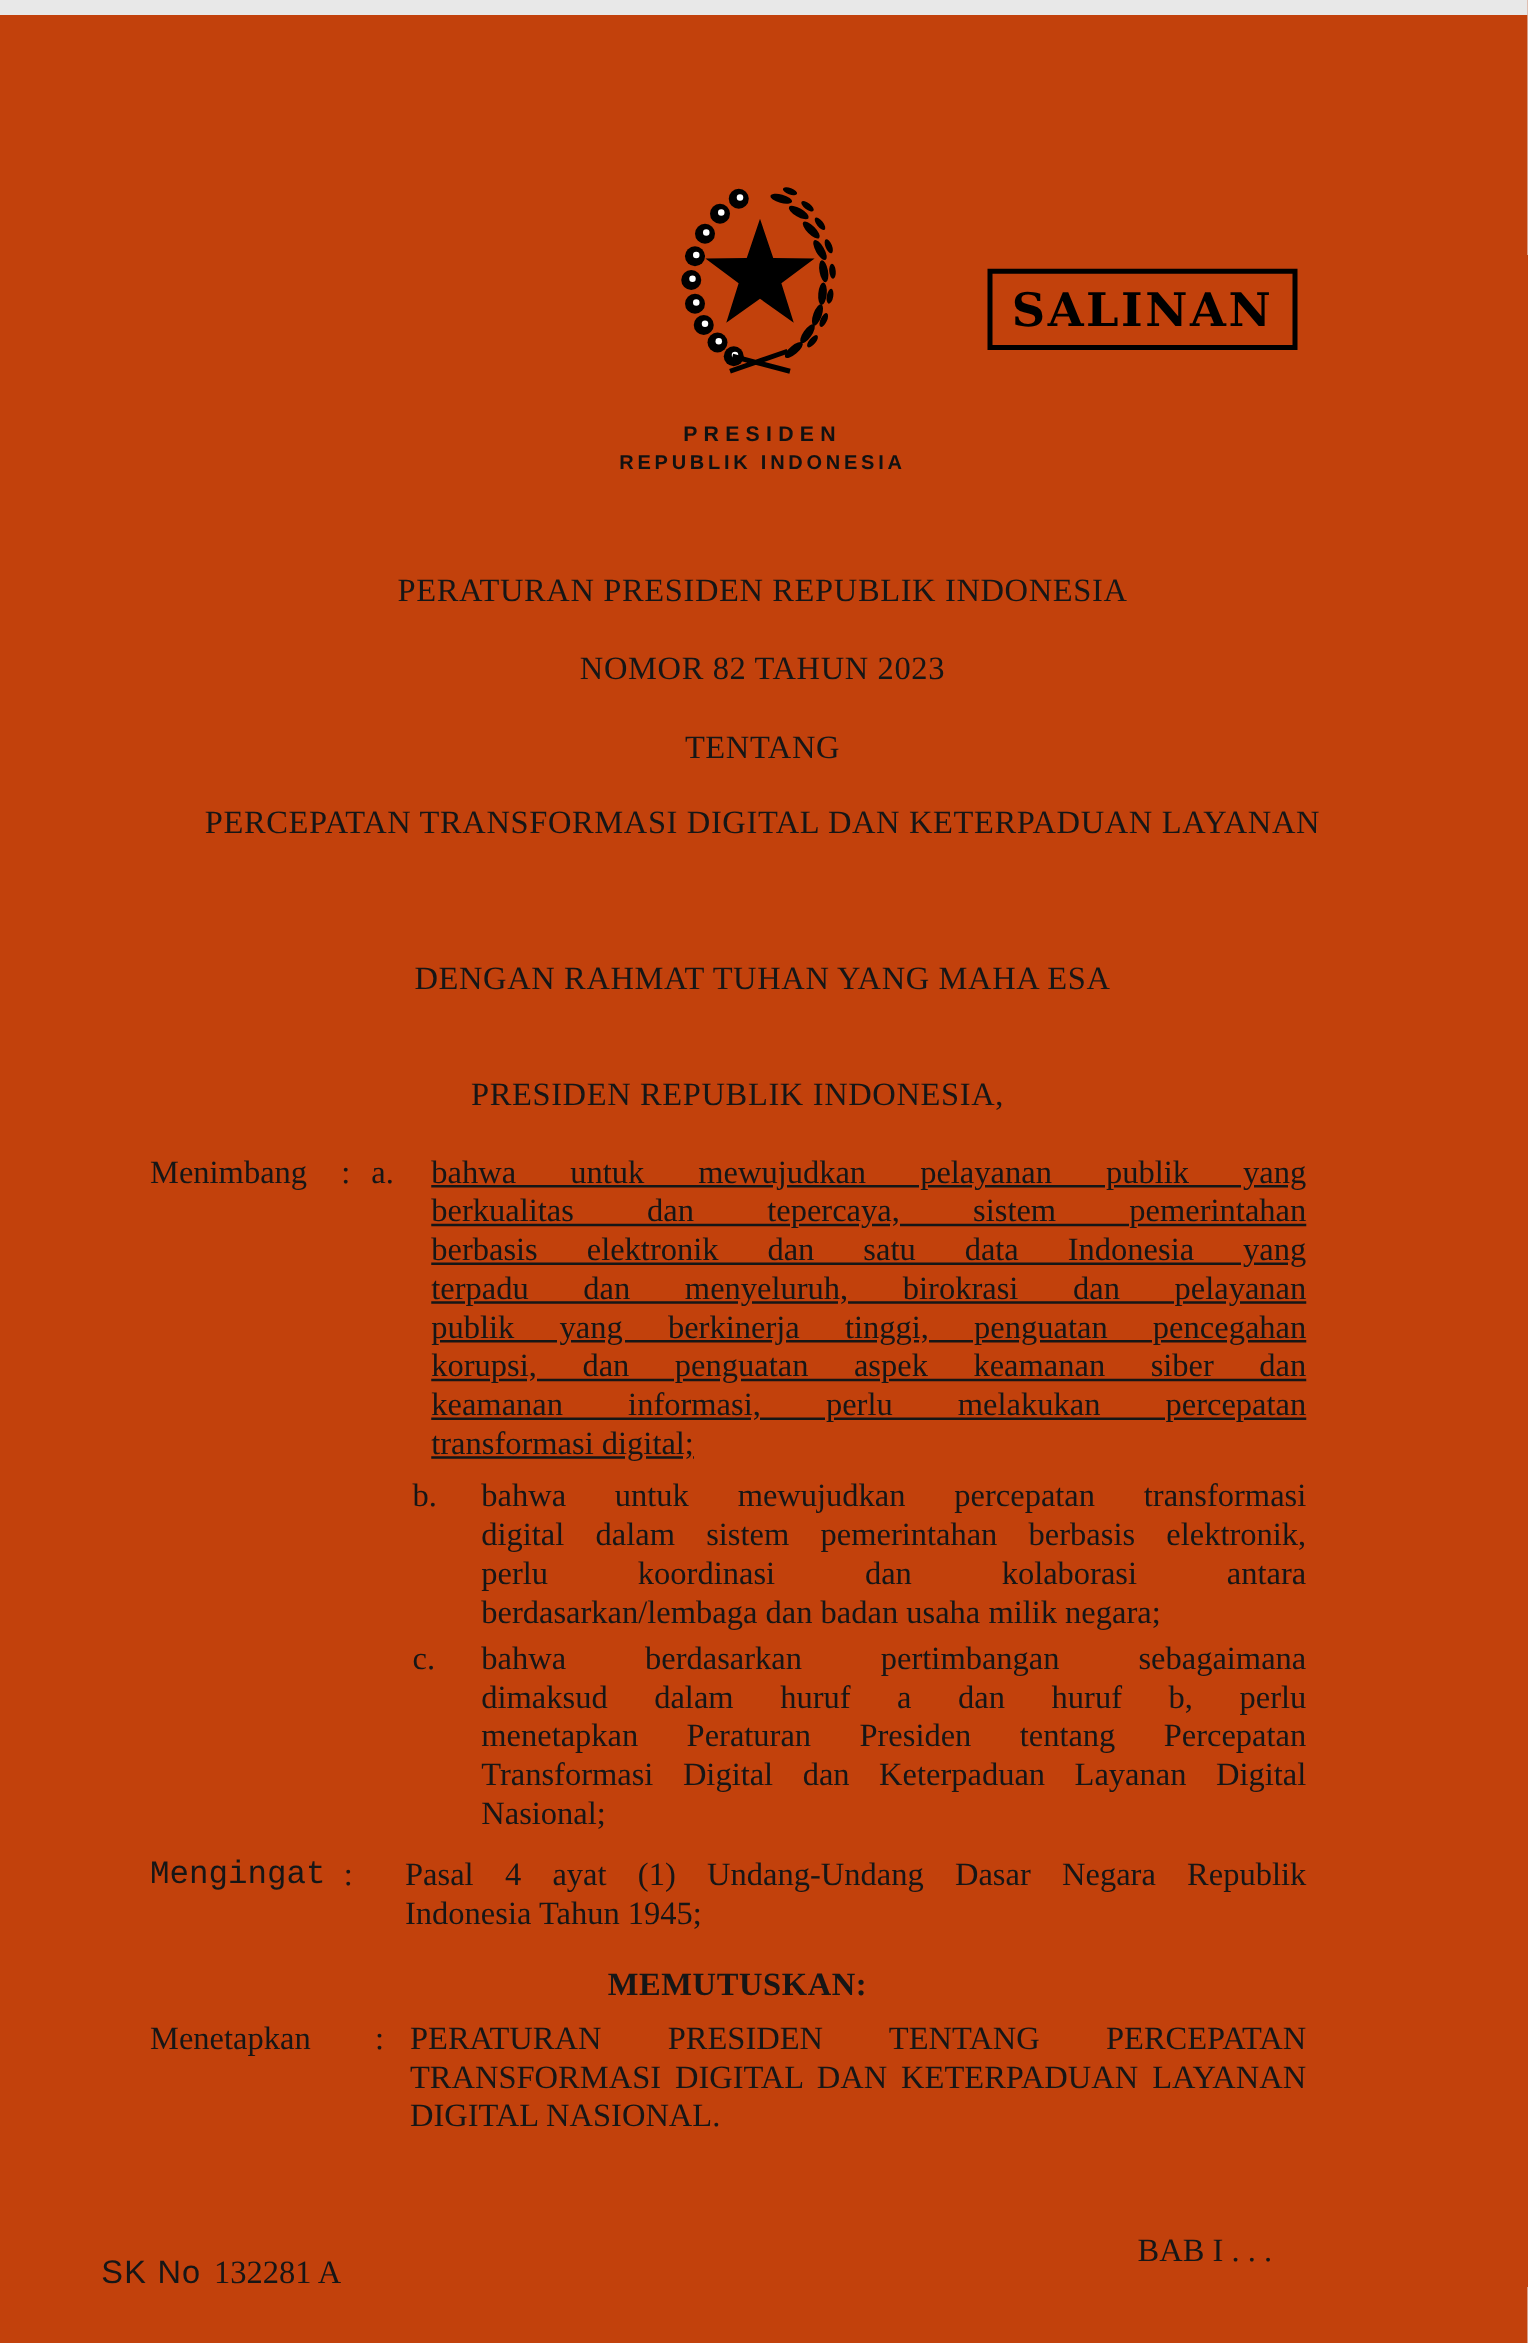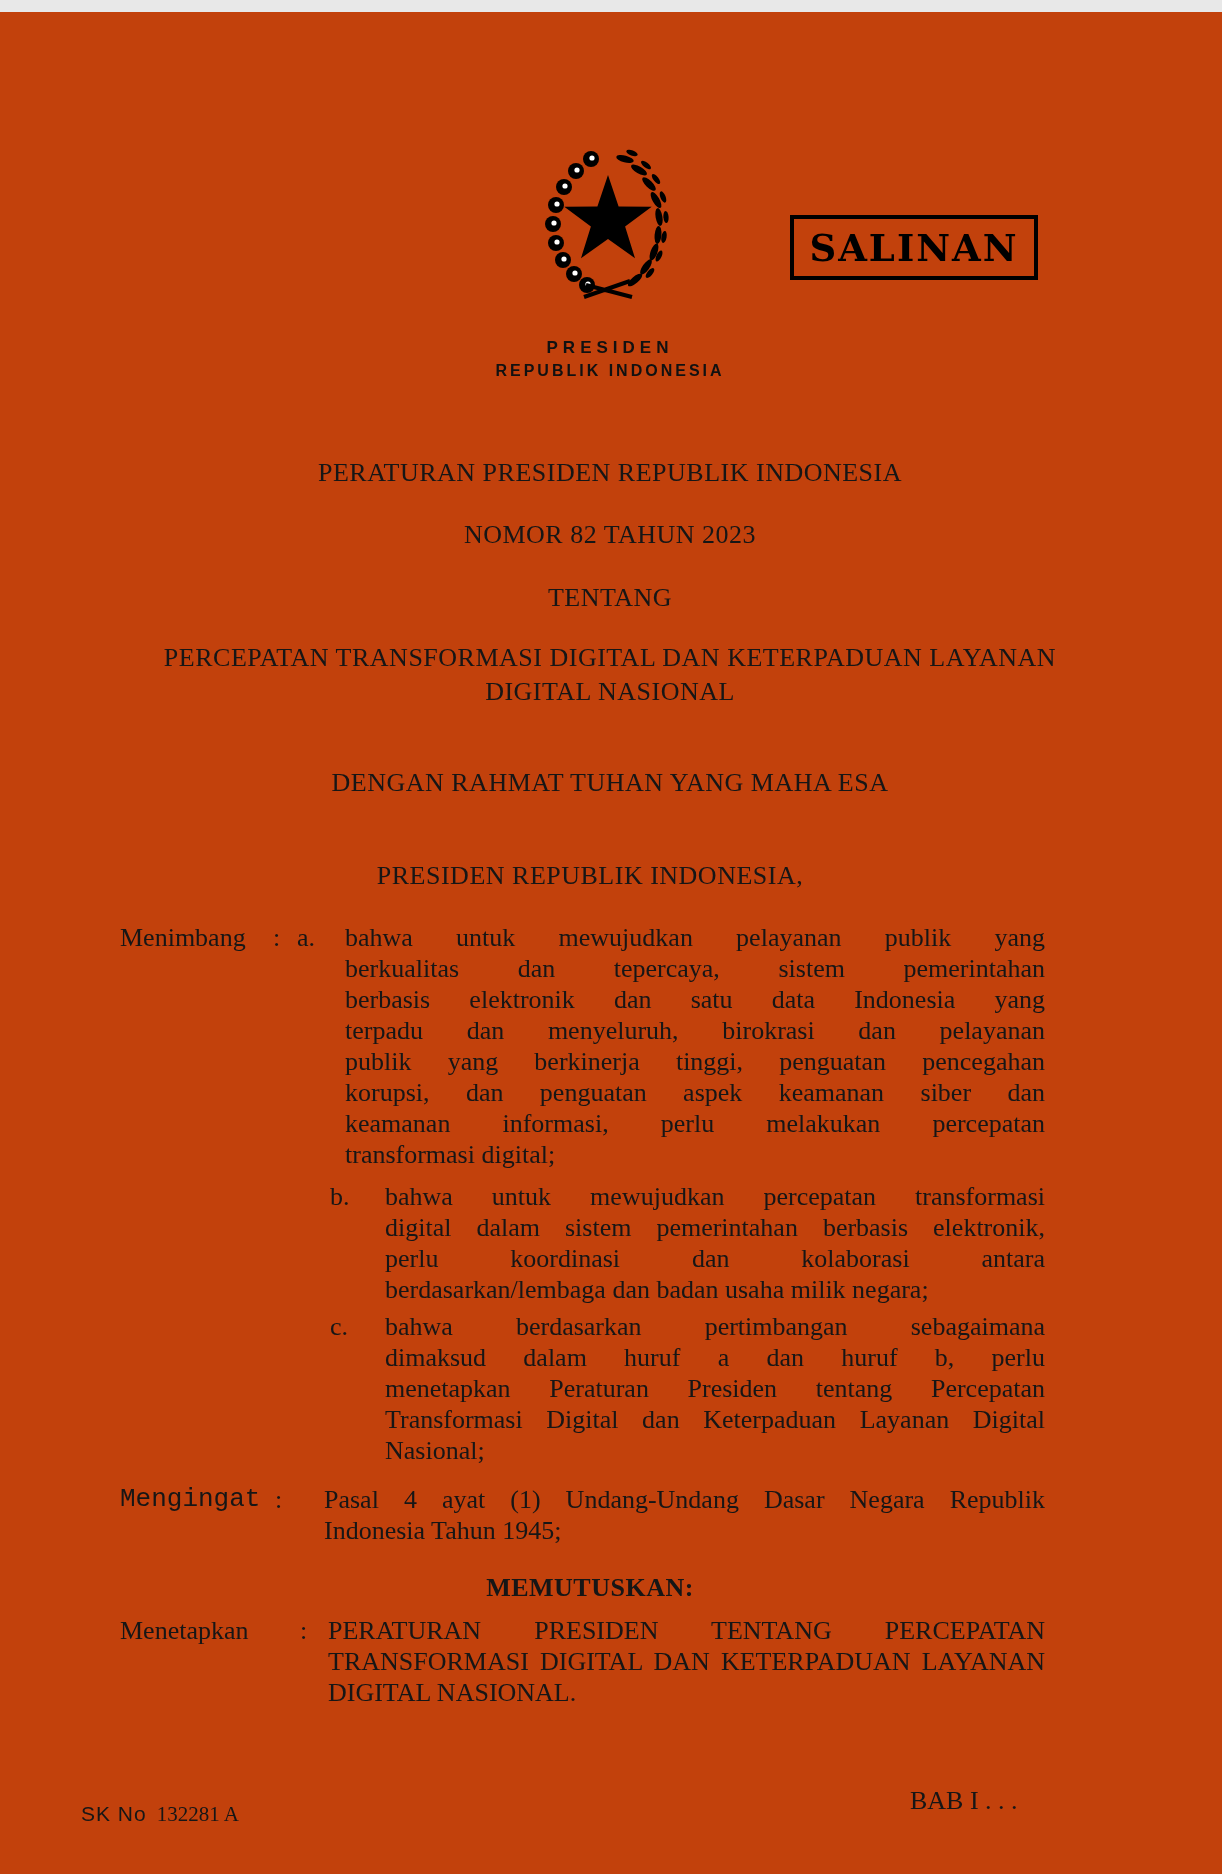--- a/index.html
+++ b/index.html
@@ -36,21 +36,21 @@
   .hd { left:0; width:1220px; text-align:center; font-size:26px;
         letter-spacing:0.5px; line-height:34px; white-space:pre-wrap; }
   .hd-narrow { left:0; width:1180px; }
 
   
   .body-label { font-size:26px; line-height:31px; }
   .ptext { font-size:26px; line-height:31px; }
   .ptext .pl { text-align:justify; text-align-last:justify; }
   .ptext .pl.last { text-align:left; text-align-last:left; }
 
-  .sk { font-size:21px; }
+  .sk { font-size:26px; }
   .sk .sk-sans { font-family:"Liberation Sans", sans-serif; letter-spacing:1px; }
   .sk .sk-serif { font-family:"Liberation Serif", serif; margin-left:10px; }
 </style>
 </head>
 <body>
 
 <div class="page">
 
   <svg class="abs emblem" viewBox="0 0 160 162" aria-hidden="true">
 
@@ -106,29 +106,28 @@
     <span>SALINAN</span>
   </div>
 
   <div class="abs lh lh1">PRESIDEN</div>
   <div class="abs lh lh2">REPUBLIK INDONESIA</div>
 
   <div class="abs hd" style="top:444px;">PERATURAN PRESIDEN REPUBLIK INDONESIA</div>
   <div class="abs hd" style="top:506px;">NOMOR 82 TAHUN 2023</div>
   <div class="abs hd" style="top:569px;">TENTANG</div>
   <div class="abs hd" style="top:629px;">PERCEPATAN TRANSFORMASI DIGITAL DAN KETERPADUAN LAYANAN</div>
-  <div class="abs hd" style="top:663px;">DIGITAL NASIONAL</div>
   <div class="abs hd" style="top:754px;">DENGAN RAHMAT TUHAN YANG MAHA ESA</div>
   <div class="abs hd hd-narrow" style="top:847px;">PRESIDEN REPUBLIK INDONESIA,</div>
 
   <div class="abs body-label" style="left:120px; top:910px;">Menimbang</div>
   <div class="abs body-label" style="left:273px; top:910px;">:</div>
 
   <div class="abs body-label" style="left:297px; top:910px;">a.</div>
-  <div class="abs ptext" style="left:345px; top:910px; width:700px;">
+  <div class="abs ptext" style="left:345px; top:910px; width:700px;text-decoration:underline;">
       <div class="pl">bahwa untuk mewujudkan pelayanan publik yang</div>
       <div class="pl">berkualitas dan tepercaya, sistem pemerintahan</div>
       <div class="pl">berbasis elektronik dan satu data Indonesia yang</div>
       <div class="pl">terpadu dan menyeluruh, birokrasi dan pelayanan</div>
       <div class="pl">publik yang berkinerja tinggi, penguatan pencegahan</div>
       <div class="pl">korupsi, dan penguatan aspek keamanan siber dan</div>
       <div class="pl">keamanan informasi, perlu melakukan percepatan</div>
       <div class="pl last">transformasi digital;</div>
     </div>
 

